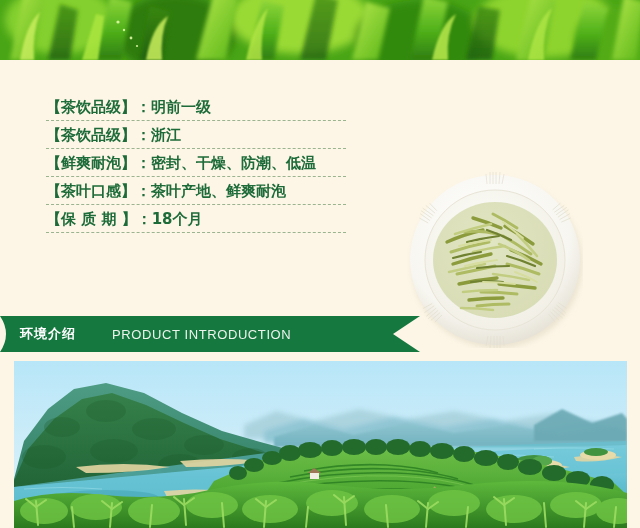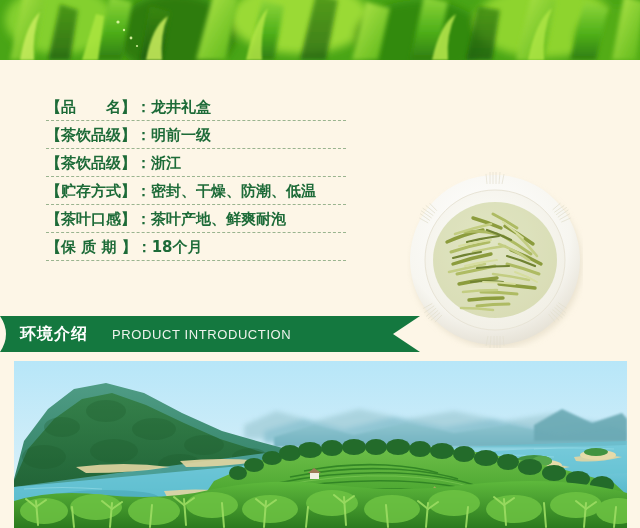--- a/index.html
+++ b/index.html
@@ -74,21 +74,21 @@
     left: 0; top: 316px;
     width: 420px; height: 36px;
   }
   .ribbon svg { position: absolute; left: 0; top: 0; }
   .ribbon-title {
     position: absolute;
     left: 20px; top: 0;
     height: 36px;
     line-height: 36px;
     color: #ffffff;
-    font-size: 16px;
+    font-size: 13px;
     font-weight: bold;
     letter-spacing: 1px;
     font-family: "DejaVu Sans", "Liberation Sans", sans-serif;
   }
   .ribbon-sub {
     position: absolute;
     left: 112px; top: 0;
     height: 36px;
     line-height: 37px;
     color: #eef3ec;
@@ -179,35 +179,32 @@
       <circle cx="131" cy="38" r="1.4" fill="#eaffb0"></circle>
       <circle cx="137" cy="46" r="1.1" fill="#eaffb0"></circle>
     </g>
   </svg>
 </div>
 
 <div class="spec-panel">
 
   <div class="spec-list">
 
-    <div class="spec-row">
-      <span class="spec-label">【品　　名】</span><span class="spec-sep">：</span><span class="spec-value">龙井礼盒</span>
-    </div>
 
     <div class="spec-row">
       <span class="spec-label">【茶饮品级】</span><span class="spec-sep">：</span><span class="spec-value">明前一级</span>
     </div>
 
     <div class="spec-row">
       <span class="spec-label">【茶饮品级】</span><span class="spec-sep">：</span><span class="spec-value">浙江</span>
     </div>
 
 
     <div class="spec-row">
-      <span class="spec-label">【贮存方式】</span><span class="spec-sep">：</span><span class="spec-value">密封、干燥、防潮、低温</span>
+      <span class="spec-label">【鲜爽耐泡】</span><span class="spec-sep">：</span><span class="spec-value">密封、干燥、防潮、低温</span>
     </div>
 
     <div class="spec-row">
       <span class="spec-label">【茶叶口感】</span><span class="spec-sep">：</span><span class="spec-value">茶叶产地、鲜爽耐泡</span>
     </div>
 
     <div class="spec-row">
       <span class="spec-label">【保 质 期 】</span><span class="spec-sep">：</span><span class="spec-value">18个月</span>
     </div>
 

